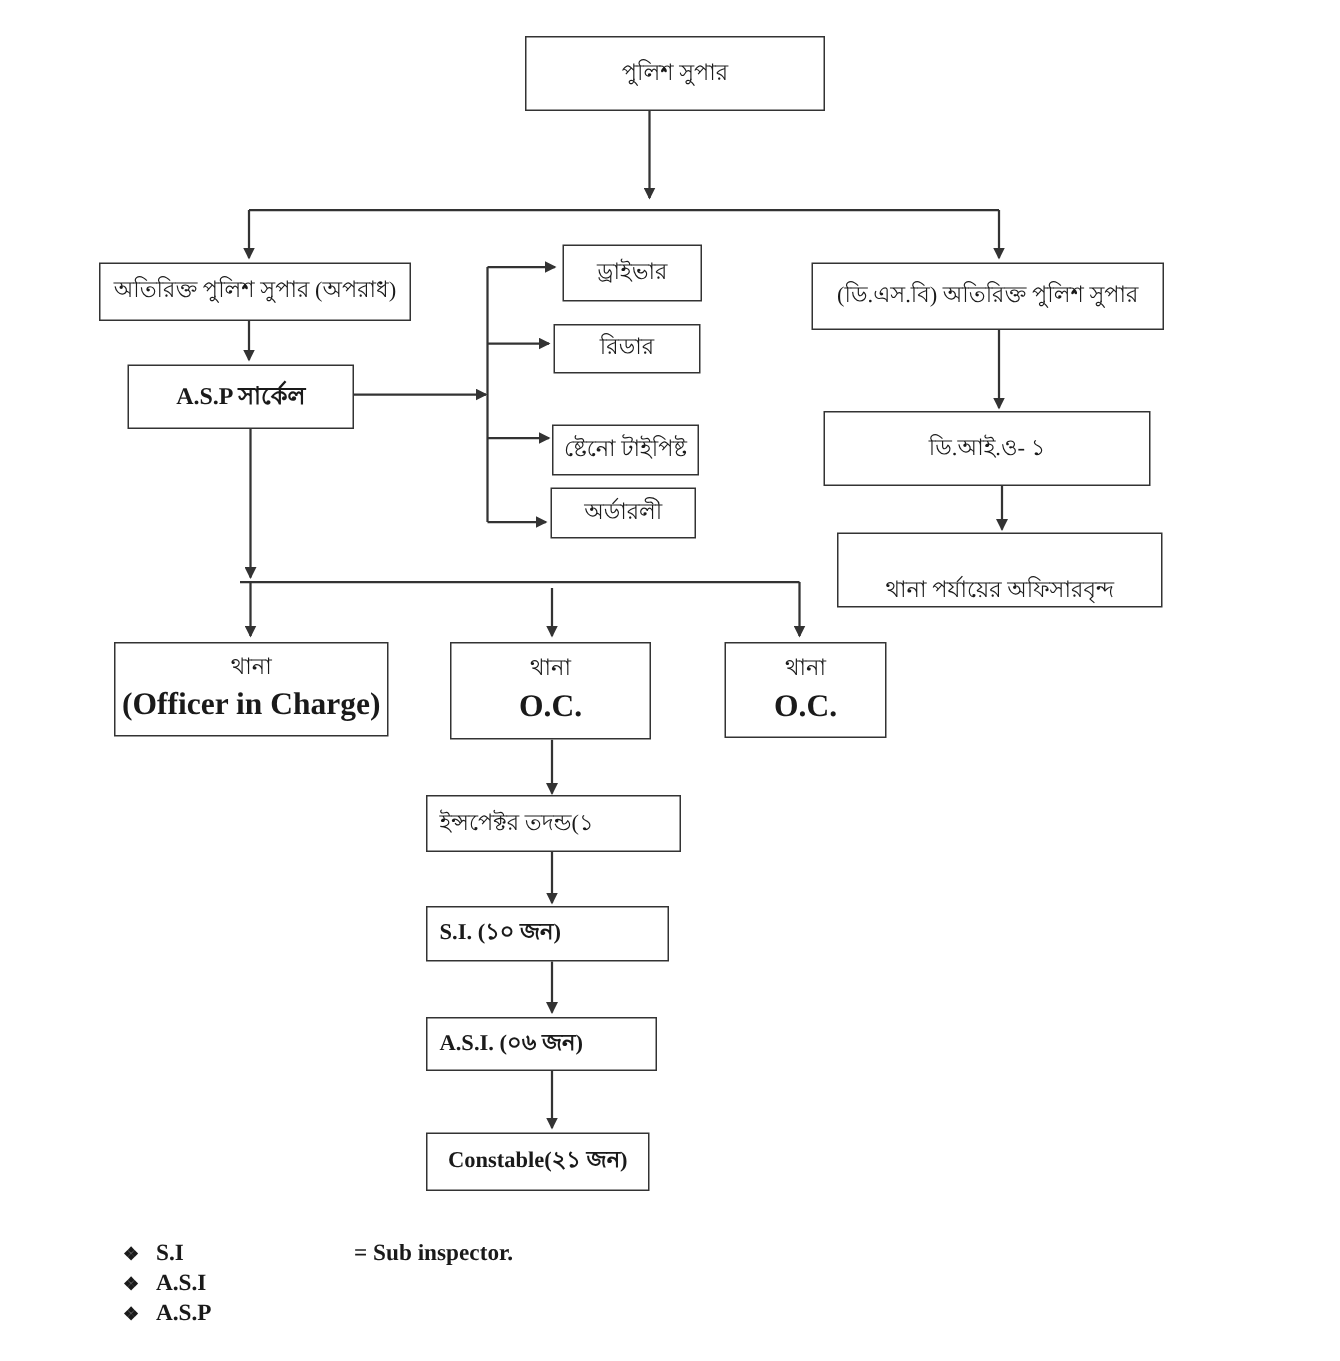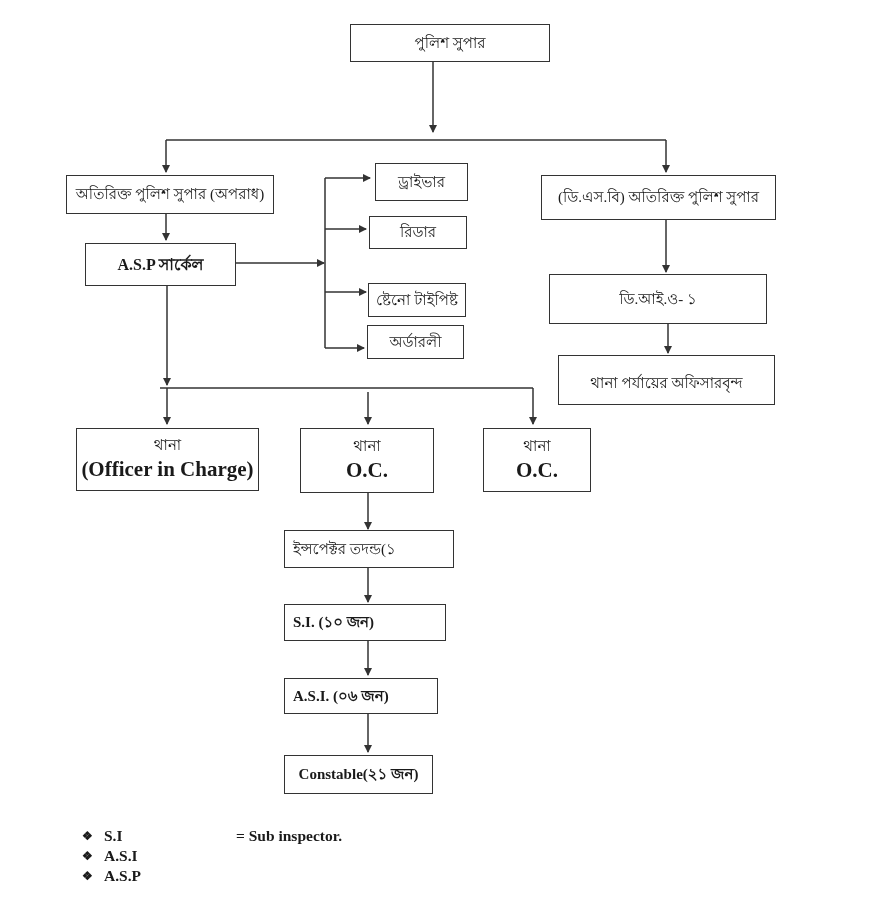--- a/index.html
+++ b/index.html
@@ -53,21 +53,21 @@
     <line x1="368" y1="493" x2="368" y2="529" marker-end="url(#arr)"></line>
     <line x1="368" y1="567" x2="368" y2="602" marker-end="url(#arr)"></line>
     <line x1="368" y1="640" x2="368" y2="675" marker-end="url(#arr)"></line>
     <line x1="368" y1="713" x2="368" y2="752" marker-end="url(#arr)"></line>
 
     <line x1="666" y1="220" x2="666" y2="272" marker-end="url(#arr)"></line>
     <line x1="668" y1="323" x2="668" y2="353" marker-end="url(#arr)"></line>
   </g>
 </svg>
 
-<div class="box" style="left:350px;top:24px;width:200px;height:38px;text-align:center;">
+<div class="box" style="left:350px;top:24px;width:200px;height:50px;text-align:center;">
   <span>পুলিশ সুপার</span>
 </div>
 
 <div class="box" style="left:66px;top:175px;width:208px;height:39px;">
   <span>অতিরিক্ত পুলিশ সুপার (অপরাধ)</span>
 </div>
 
 <div class="box bold" style="left:85px;top:243px;width:151px;height:43px;font-size:16px;">
   <span>A.S.P সার্কেল</span>
 </div>
@@ -84,21 +84,21 @@
 <div class="box" style="left:367px;top:325px;width:97px;height:34px;">
   <span>অর্ডারলী</span>
 </div>
 
 <div class="box" style="left:541px;top:175px;width:235px;height:45px;">
   <span>(ডি.এস.বি) অতিরিক্ত পুলিশ সুপার</span>
 </div>
 <div class="box" style="left:549px;top:274px;width:218px;height:50px;">
   <span>ডি.আই.ও- ১</span>
 </div>
-<div class="box" style="left:558px;top:355px;width:217px;height:50px;justify-content:center;padding-top:6px;">
+<div class="box" style="left:558px;top:355px;width:217px;height:50px;justify-content:flex-end;padding-top:6px;">
   <span>থানা পর্যায়ের অফিসারবৃন্দ</span>
 </div>
 
 <div class="box" style="left:76px;top:428px;width:183px;height:63px;">
   <span>থানা</span>
   <span class="en">(Officer in Charge)</span>
 </div>
 <div class="box" style="left:300px;top:428px;width:134px;height:65px;">
   <span>থানা</span>
   <span class="en">O.C.</span>

